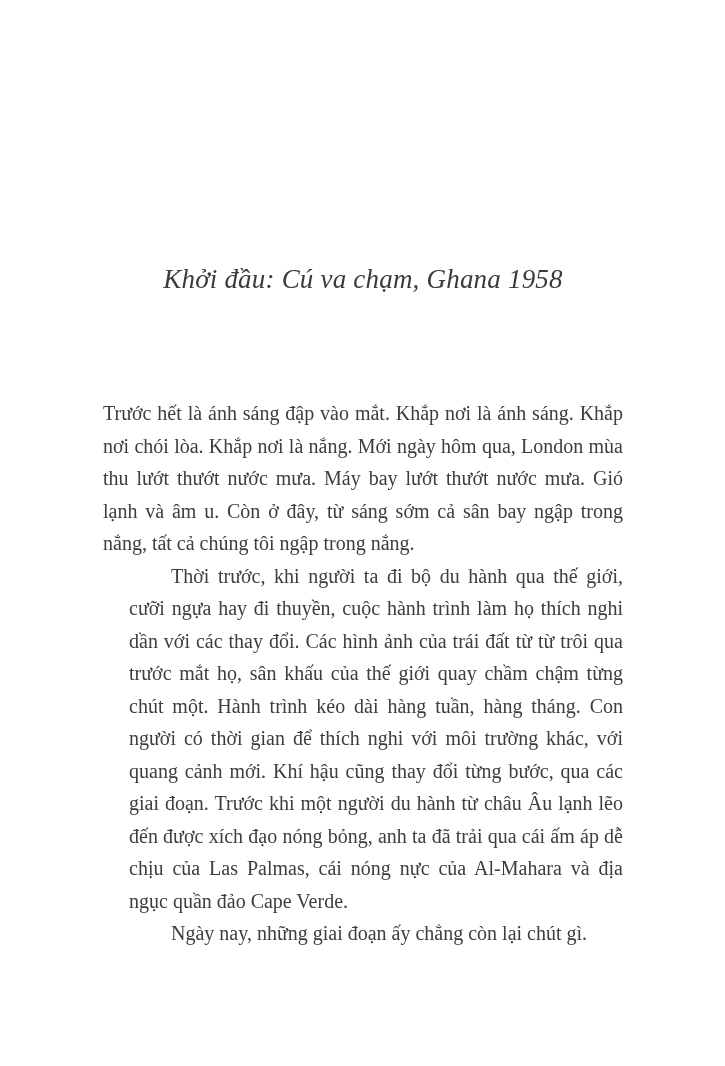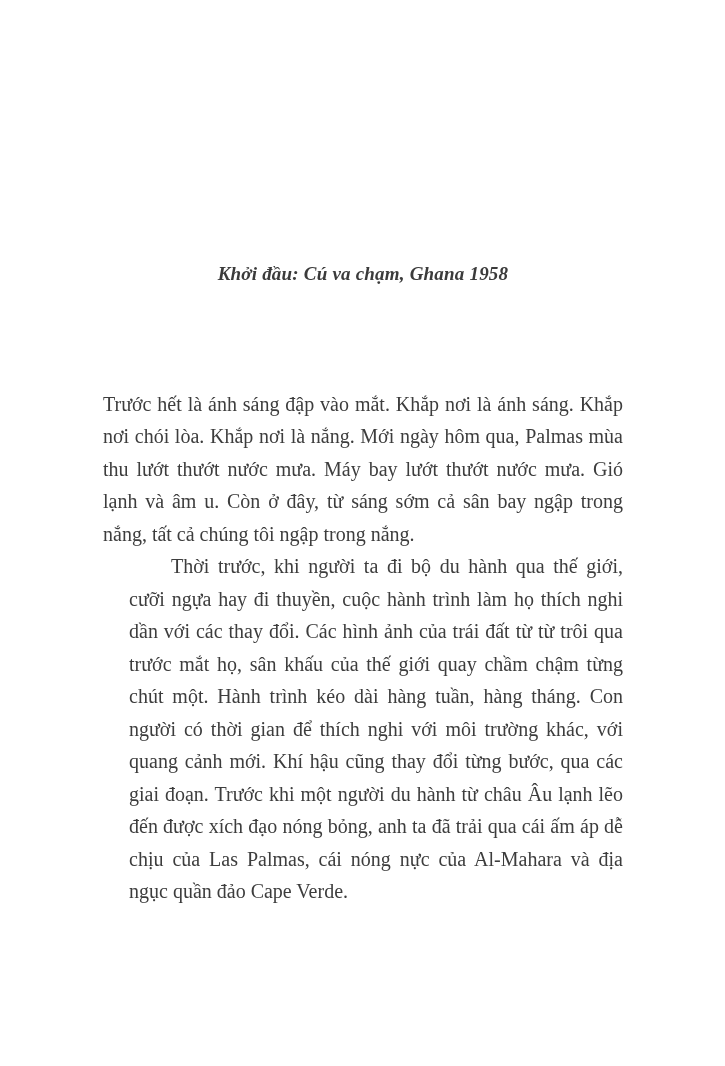--- a/index.html
+++ b/index.html
@@ -17,23 +17,23 @@
   .page {
     box-sizing: border-box;
     width: 725px;
     height: 1066px;
     padding: 263px 102px 0 103px;
     background: #ffffff;
   }
   .chapter-title {
     margin: 0 0 102px 0;
     text-align: center;
-    font-size: 19px;
+    font-size: 27px;
     line-height: 1.2;
-    font-weight: bold;
+    font-weight: normal;
     font-style: italic;
     color: #3b3b3b;
     letter-spacing: 0.2px;
   }
   .body-text p {
     margin: 0;
     font-size: 20px;
     line-height: 32.5px;
     text-align: justify;
     color: #3d3d3d;
@@ -46,16 +46,17 @@
     text-align-last: left;
   }
 </style>
 </head>
 <body>
 
 <div class="page">
   <h1 class="chapter-title">Khởi đầu: Cú va chạm, Ghana 1958</h1>
 
   <div class="body-text">
-    <p class="no-justify-last">Trước hết là ánh sáng đập vào mắt. Khắp nơi là ánh sáng. Khắp nơi chói lòa. Khắp nơi là nắng. Mới ngày hôm qua, Palmas mùa thu lướt thướt nước mưa. Máy bay lướt thướt nước mưa. Gió lạnh và âm u. Còn ở đây, từ sáng sớm cả sân bay ngập trong nắng, tất cả chúng tôi ngập trong nắng.</p>
+    <p class="no-justify-last">Trước hết là ánh sáng đập vào mắt. Khắp nơi là ánh sáng. Khắp nơi chói lòa. Khắp nơi là nắng. Mới ngày hôm qua, London mùa thu lướt thướt nước mưa. Máy bay lướt thướt nước mưa. Gió lạnh và âm u. Còn ở đây, từ sáng sớm cả sân bay ngập trong nắng, tất cả chúng tôi ngập trong nắng.</p>
     <p class="indented no-justify-last">Thời trước, khi người ta đi bộ du hành qua thế giới, cưỡi ngựa hay đi thuyền, cuộc hành trình làm họ thích nghi dần với các thay đổi. Các hình ảnh của trái đất từ từ trôi qua trước mắt họ, sân khấu của thế giới quay chầm chậm từng chút một. Hành trình kéo dài hàng tuần, hàng tháng. Con người có thời gian để thích nghi với môi trường khác, với quang cảnh mới. Khí hậu cũng thay đổi từng bước, qua các giai đoạn. Trước khi một người du hành từ châu Âu lạnh lẽo đến được xích đạo nóng bỏng, anh ta đã trải qua cái ấm áp dễ chịu của Las Palmas, cái nóng nực của Al-Mahara và địa ngục quần đảo Cape Verde.</p>
+    <p class="indented no-justify-last">Ngày nay, những giai đoạn ấy chẳng còn lại chút gì.</p>
   </div>
 </div>
 
 </body></html>

